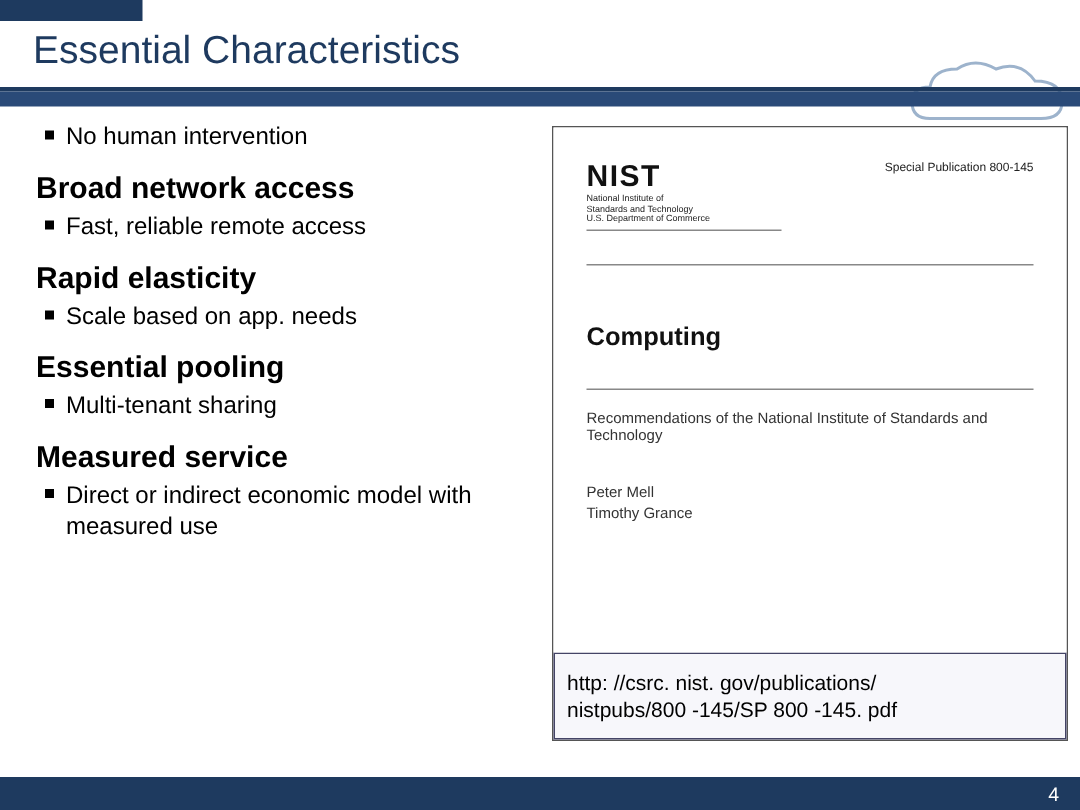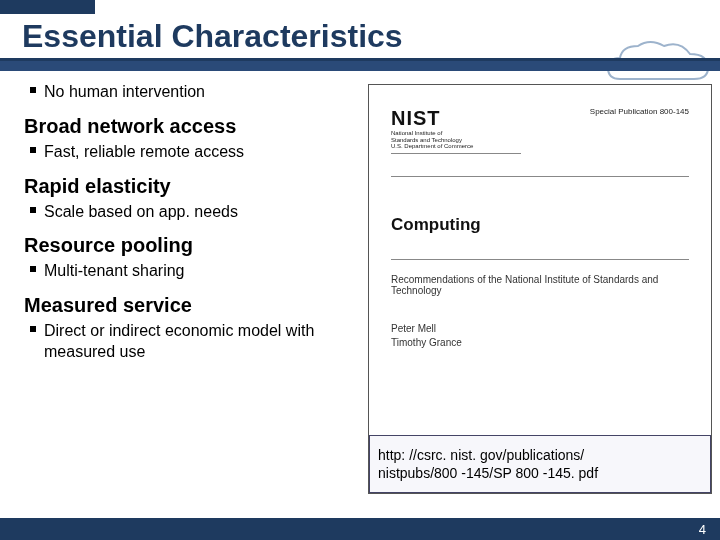--- a/index.html
+++ b/index.html
@@ -19,22 +19,22 @@
   }
   .topbar {
     position: absolute;
     top: 0; left: 0;
     width: 95px; height: 14px;
     background: #1e3a5f;
   }
   .title {
     position: absolute;
     top: 18px; left: 22px;
-    font-size: 32px;
-    font-weight: bold;
+    font-size: 26px;
+    font-weight: normal;
     color: #1e3a5f;
   }
   .rule1 {
     position: absolute;
     top: 58px; left: 0;
     width: 720px; height: 3px;
     background: #1e3a5f;
   }
   .rule2 {
     position: absolute;
@@ -160,21 +160,21 @@
 
   <div class="content">
     <div class="bullet">No human intervention</div>
 
     <div class="section-head">Broad network access</div>
     <div class="bullet">Fast, reliable remote access</div>
 
     <div class="section-head">Rapid elasticity</div>
     <div class="bullet">Scale based on app. needs</div>
 
-    <div class="section-head">Resource pooling</div>
+    <div class="section-head">Essential pooling</div>
     <div class="bullet">Multi-tenant sharing</div>
 
     <div class="section-head">Measured service</div>
     <div class="bullet">Direct or indirect economic model with measured use</div>
   </div>
 
   <div class="figure">
     <div class="doc">
       <div class="doc-hdr">
         <div class="nist-logo">

